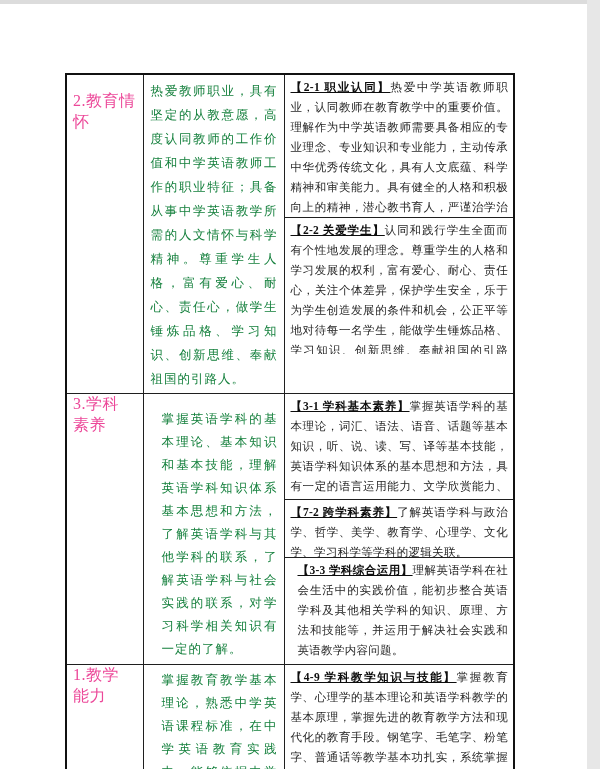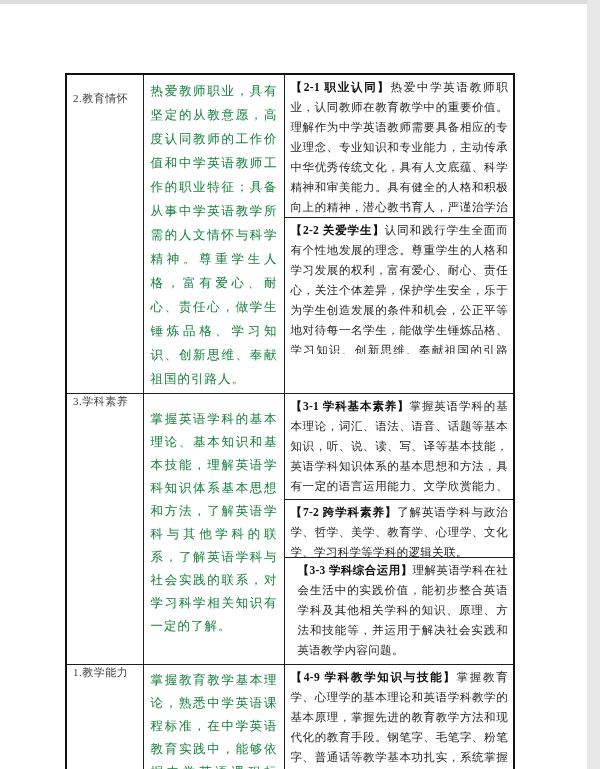--- a/index.html
+++ b/index.html
@@ -28,52 +28,52 @@
   table.tbl td{
     border:1px solid #1f1f1f;
     vertical-align:top;
     padding:0;
   }
   table.tbl{border:2px solid #111;}
   col.c1{width:77px;}
   col.c2{width:141px;}
   col.c3{width:230px;}
   .label-cell{
-    font-size:11px;
+    font-size:16px;
     letter-spacing:0.5px;
-    color:#404040;
+    color:#ec4899;
   }
   .label-top{vertical-align:top;}
   .label-top .label{padding:16px 4px 0 6px;}
   .label-mid{vertical-align:middle;}
   .label-mid .label{padding:0 11px 0 6px;}
   .summary-cell .txt{
     padding:4px 6px 2px 7px;
     font-size:12.5px;
     line-height:24px;
     letter-spacing:1px;
     text-align:justify;
     text-justify:inter-character;
     overflow:hidden;
     color:#15803d;
   }
-  .summary-cell .txt.tight{line-height:23px;}
+  .summary-cell .txt.tight{line-height:23px;margin-left:11px;}
   .detail-block{
     box-sizing:border-box;
     padding:2px 5px 1px 6px;
     font-size:11.5px;
     line-height:20px;
     letter-spacing:0.3px;
     text-align:justify;
     text-justify:inter-character;
     overflow:hidden;
     color:#262626;
   }
   .detail-block + .detail-block{border-top:1px solid #1f1f1f;}
-  .tag{font-weight:bold;color:#0d0d0d;}
+  .tag{font-weight:bold;color:#0d0d0d;text-decoration:underline;}
 </style>
 </head>
 <body>
 
 <div class="page">
   <div class="edge-top"></div>
   <div class="edge-right"></div>
 
   <table class="tbl">
     <colgroup>

